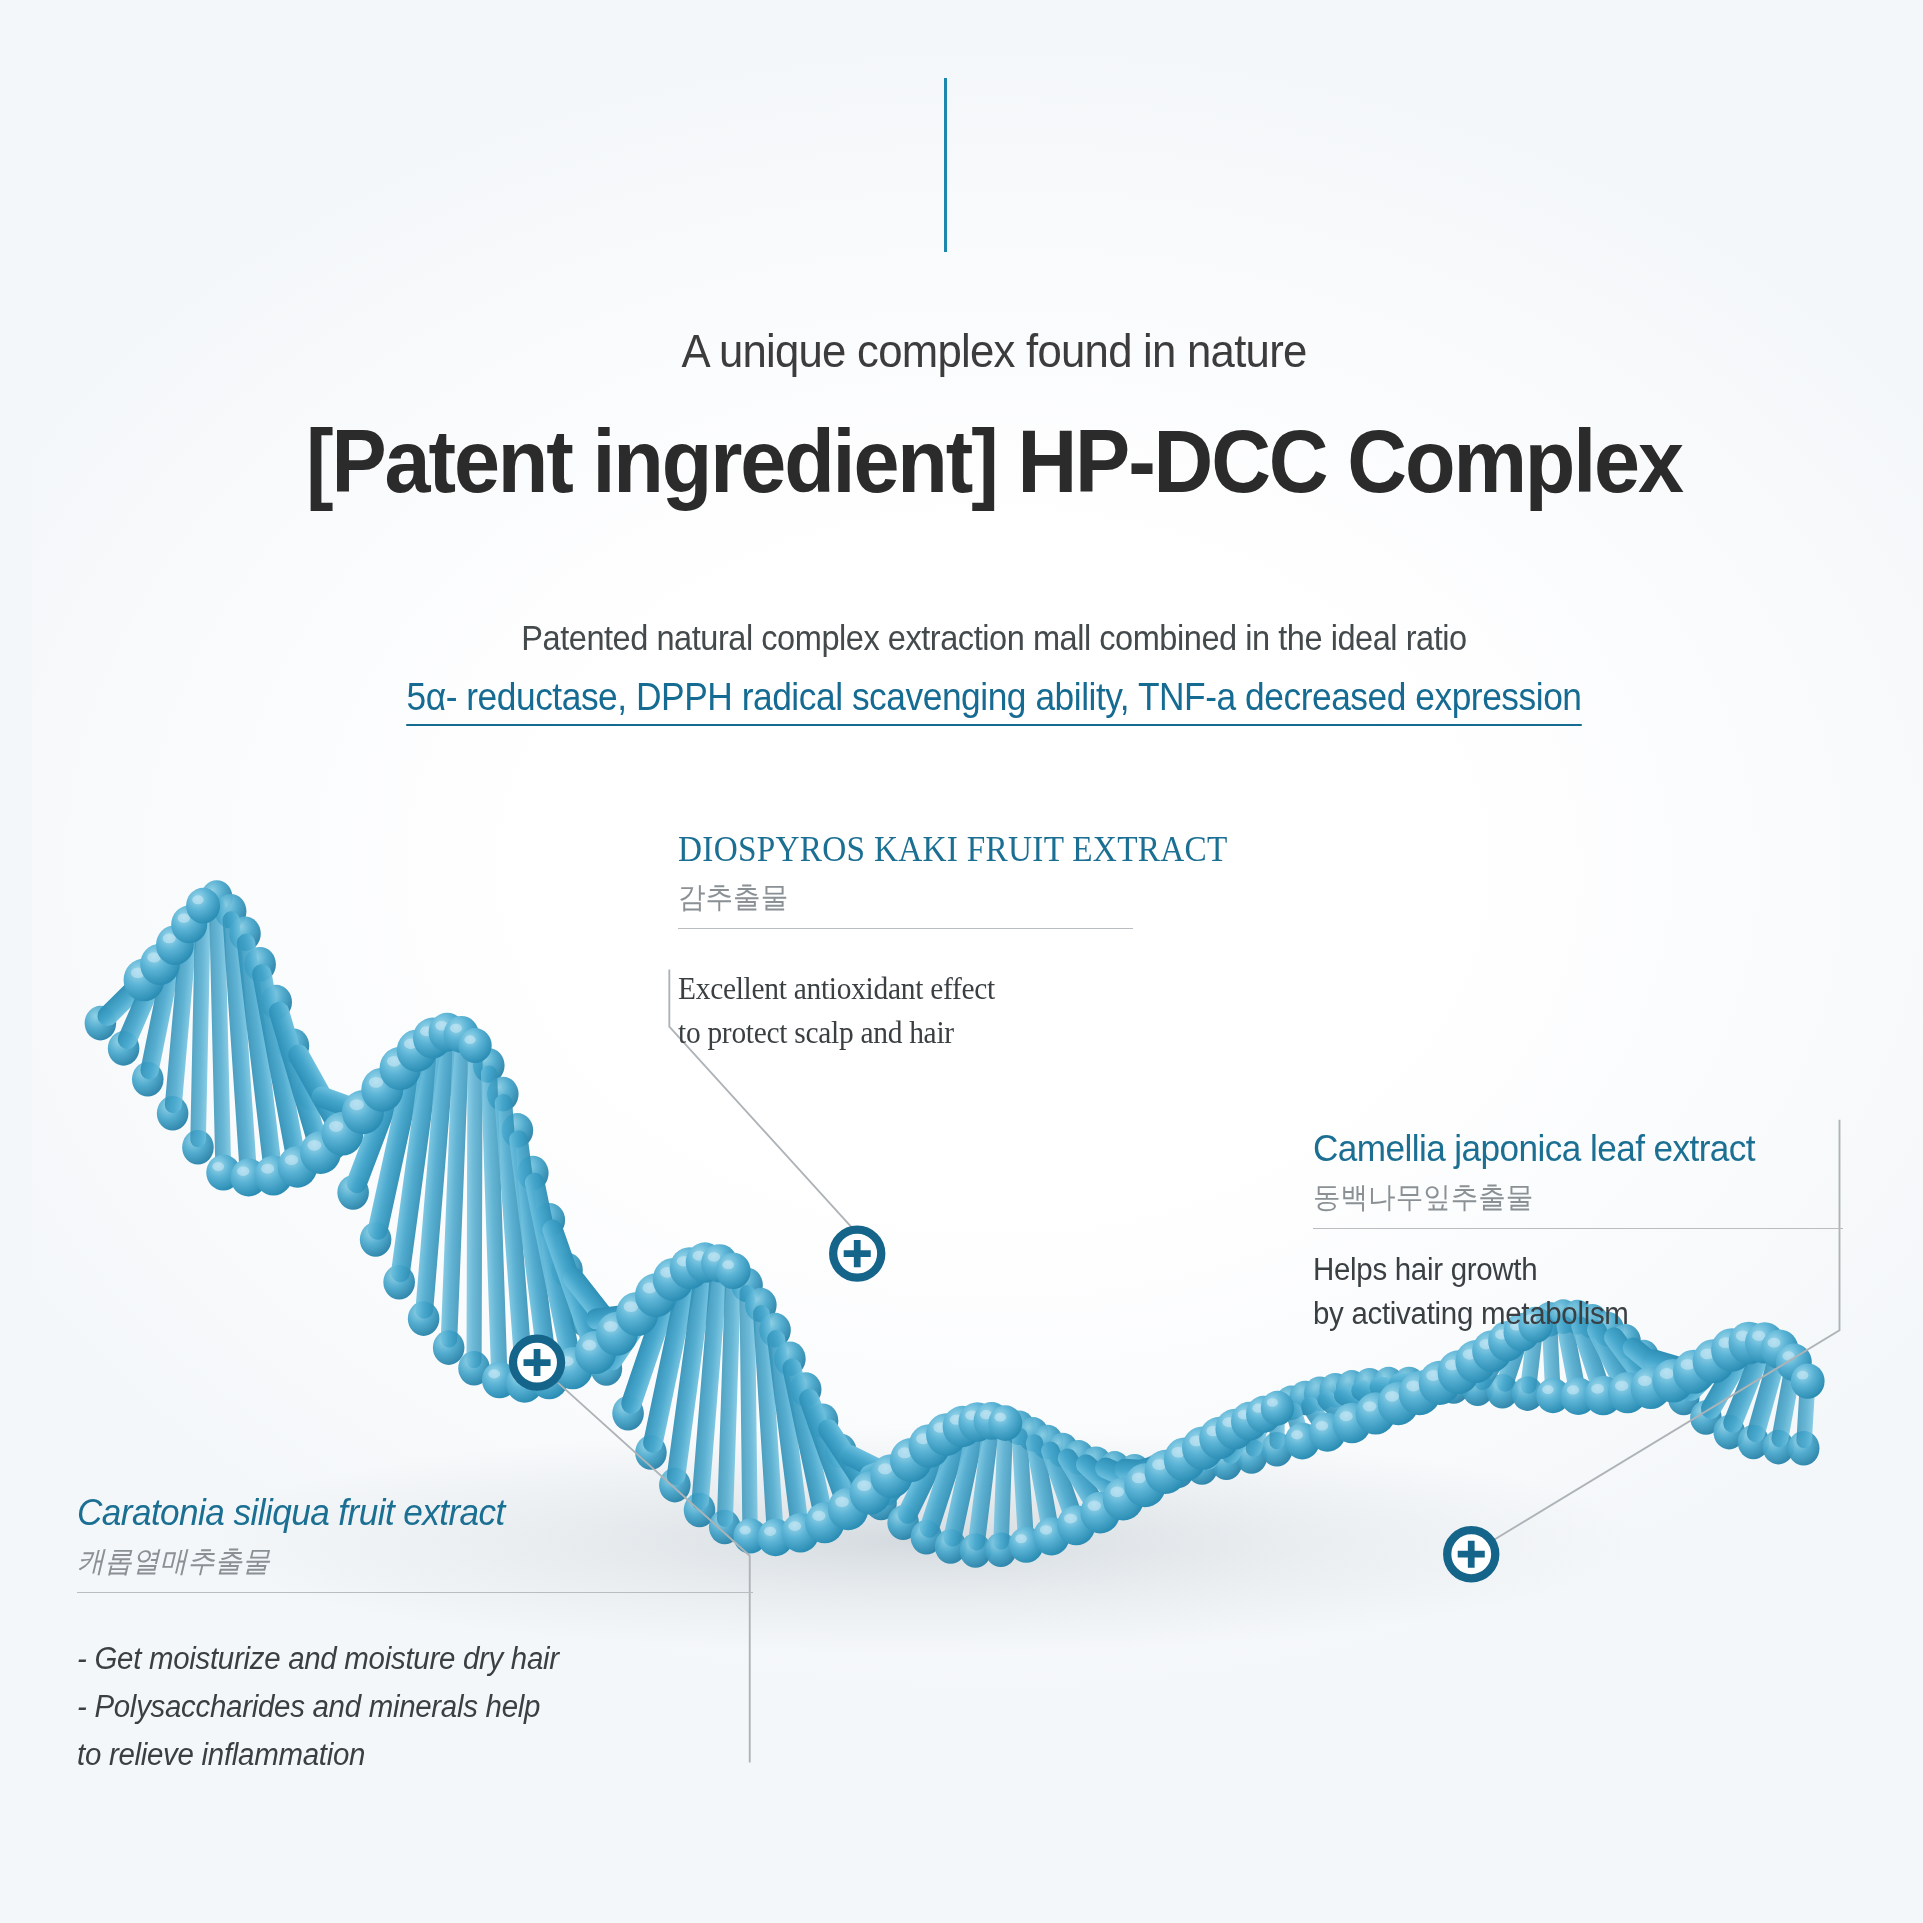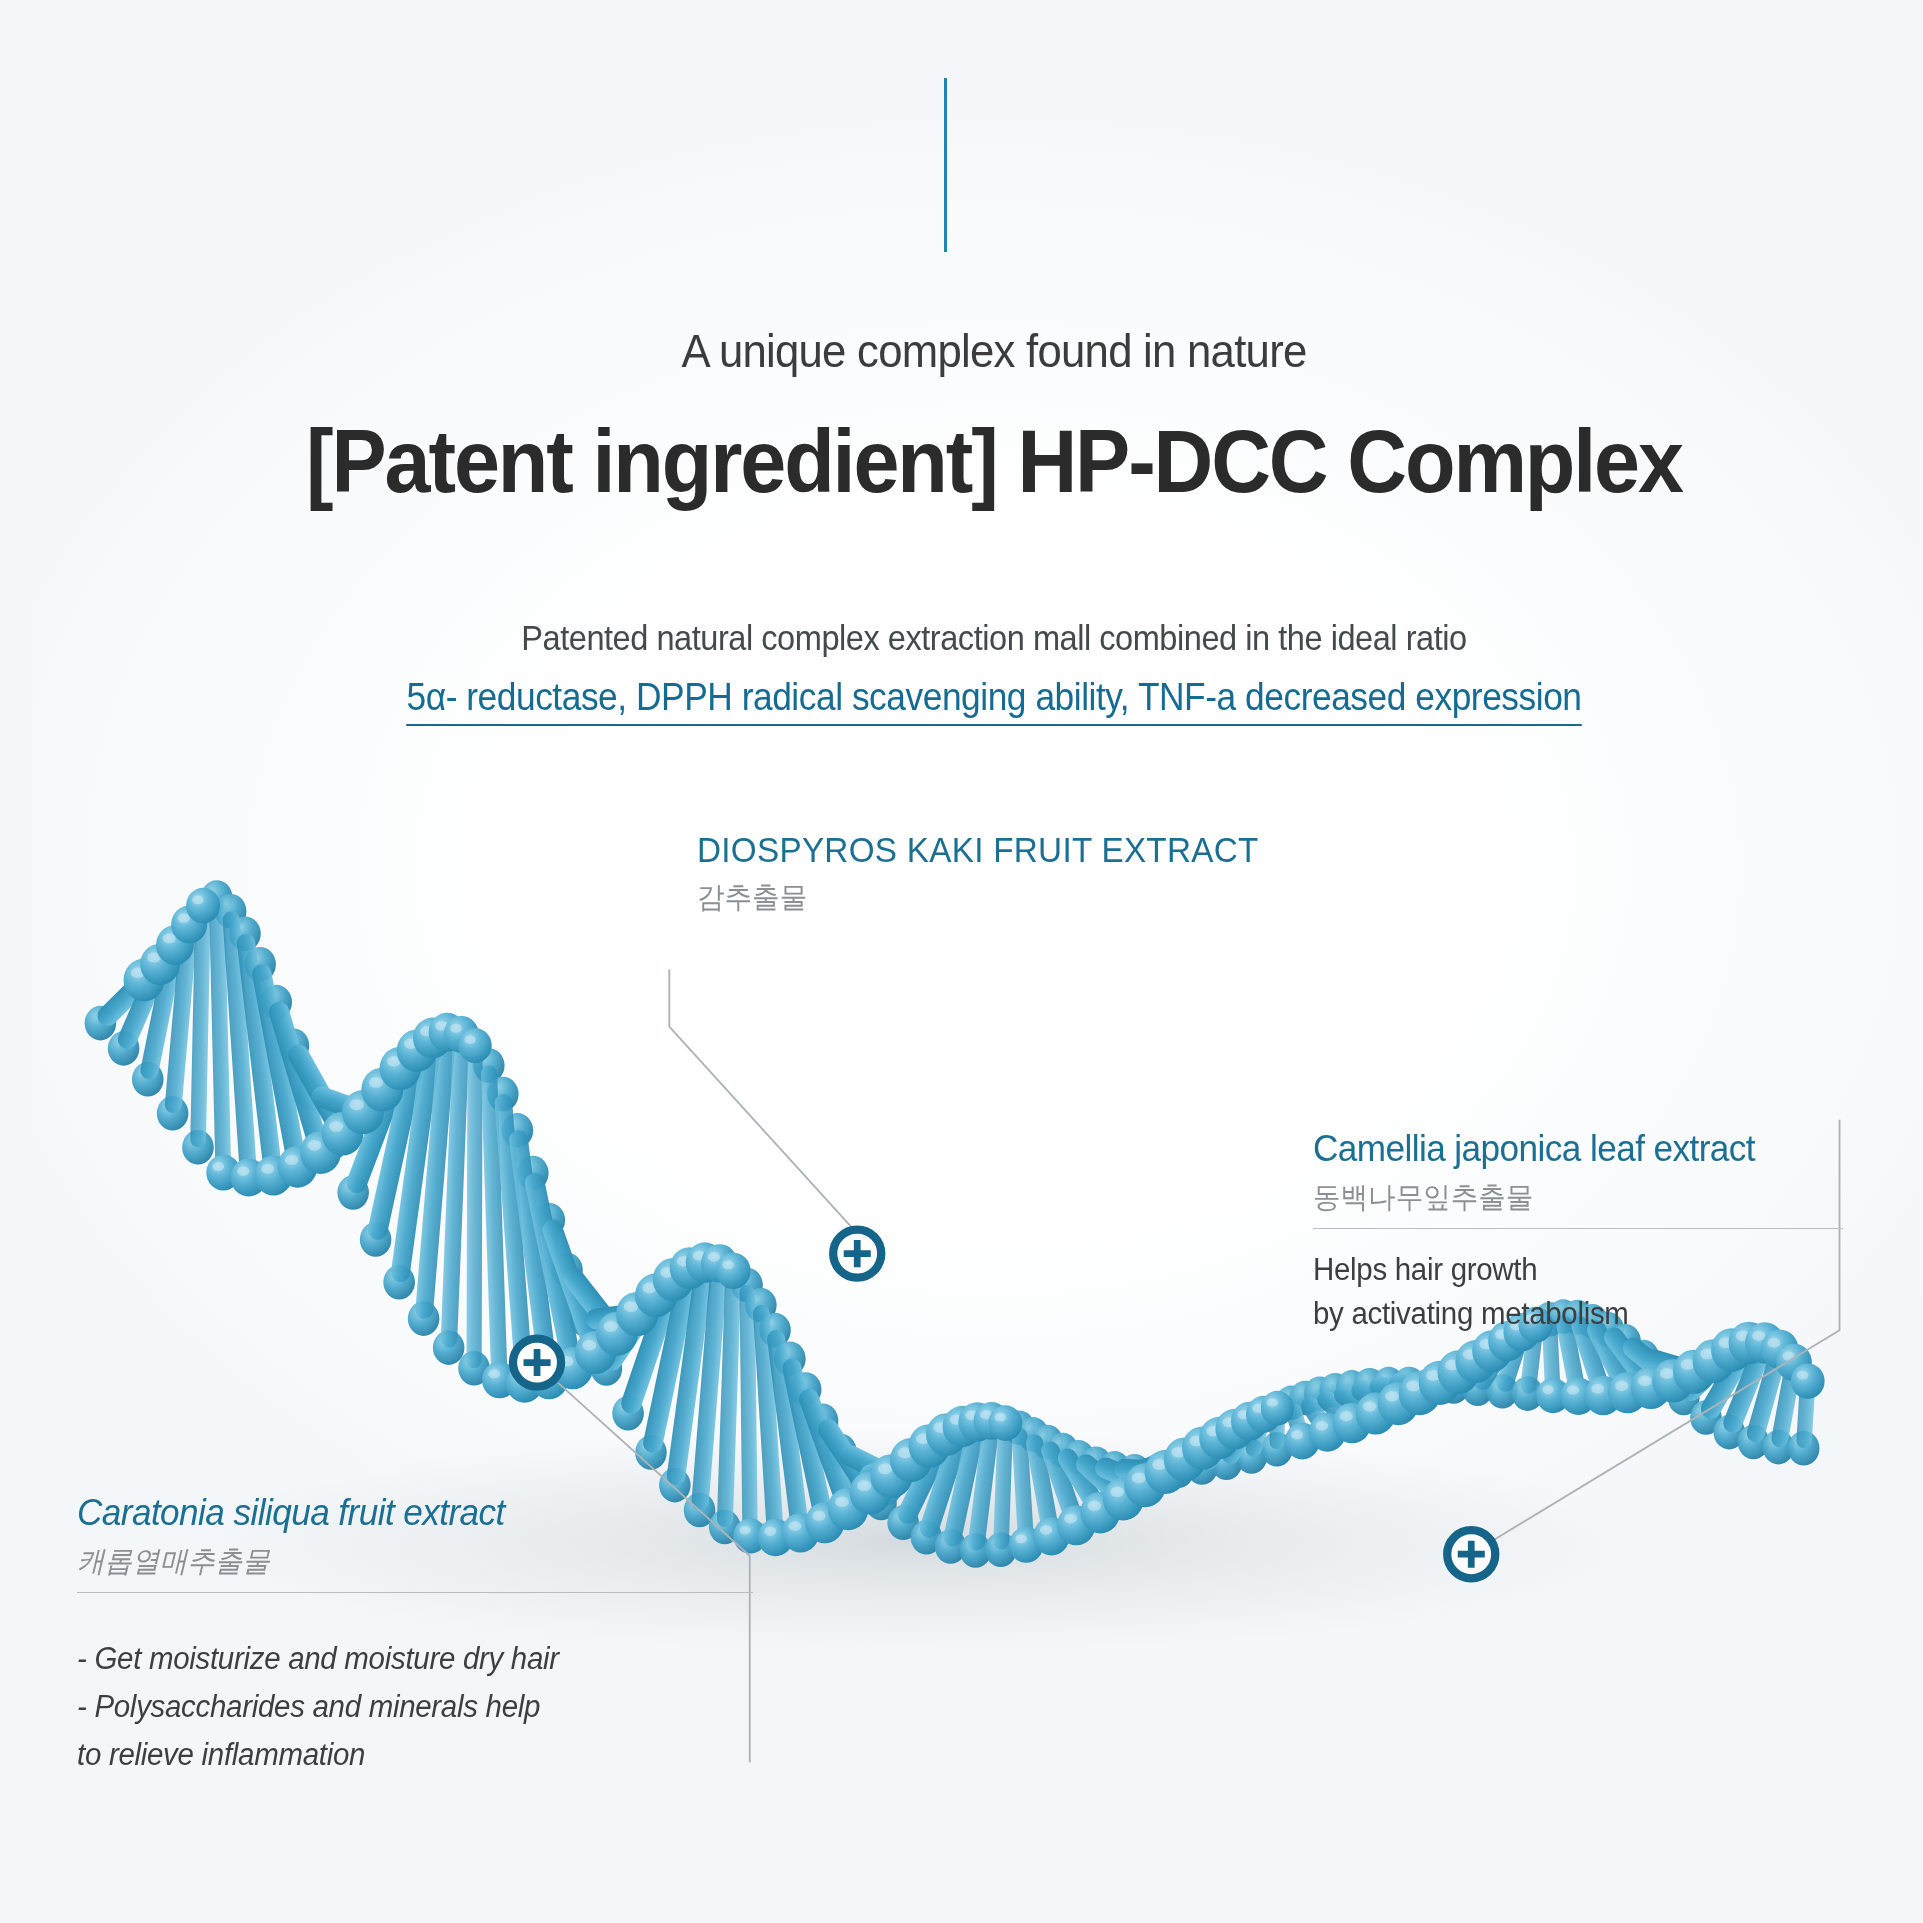--- a/index.html
+++ b/index.html
@@ -59,21 +59,21 @@
   .c-kr{
     font-size:29px;color:#8a9094;font-weight:400;margin-top:7.5px;white-space:nowrap;
     transform:scaleX(.95);transform-origin:left center;
   }
   .c-body{
     font-size:31px;color:#3a3f42;line-height:1.42;font-weight:400;letter-spacing:-0.3px;
     transform:scaleX(.95);transform-origin:left center;white-space:nowrap;
   }
 
   
-  #callout-diospyros{ left:665px; top:830px; }
+  #callout-diospyros{ left:646px; top:830px;font-family:Liberation Serif, serif; }
   #callout-diospyros .box{
     margin-top:10.5px;border-top:1.5px solid #b9bdc0;width:455px;padding-top:38px;
   }
 
   
   #callout-camellia{ left:1281px; top:1128px; }
   #callout-camellia .box{
     margin-top:10.5px;border-top:1.5px solid #b9bdc0;width:530px;padding-top:19px;
   }
 
@@ -491,20 +491,24 @@
     </g>
     <g class="plus-marker">
       <circle cx="1915" cy="2068" r="32" fill="#ffffff" stroke="#15658a" stroke-width="11"></circle>
       <path d="M1915 2050 v36 M1897 2068 h36" stroke="#15658a" stroke-width="9" stroke-linecap="butt"></path>
     </g>
   </svg>
 
   <div class="callout" id="callout-diospyros">
     <div class="c-title caps">DIOSPYROS KAKI FRUIT EXTRACT</div>
     <div class="c-kr">감추출물</div>
+    <div class="box">
+      <div class="c-body">Excellent antioxidant effect</div>
+      <div class="c-body">to protect scalp and hair</div>
+    </div>
   </div>
 
   <div class="callout" id="callout-camellia">
     <div class="c-title">Camellia japonica leaf extract</div>
     <div class="c-kr">동백나무잎추출물</div>
     <div class="box">
       <div class="c-body">Helps hair growth</div>
       <div class="c-body">by activating metabolism</div>
     </div>
   </div>

